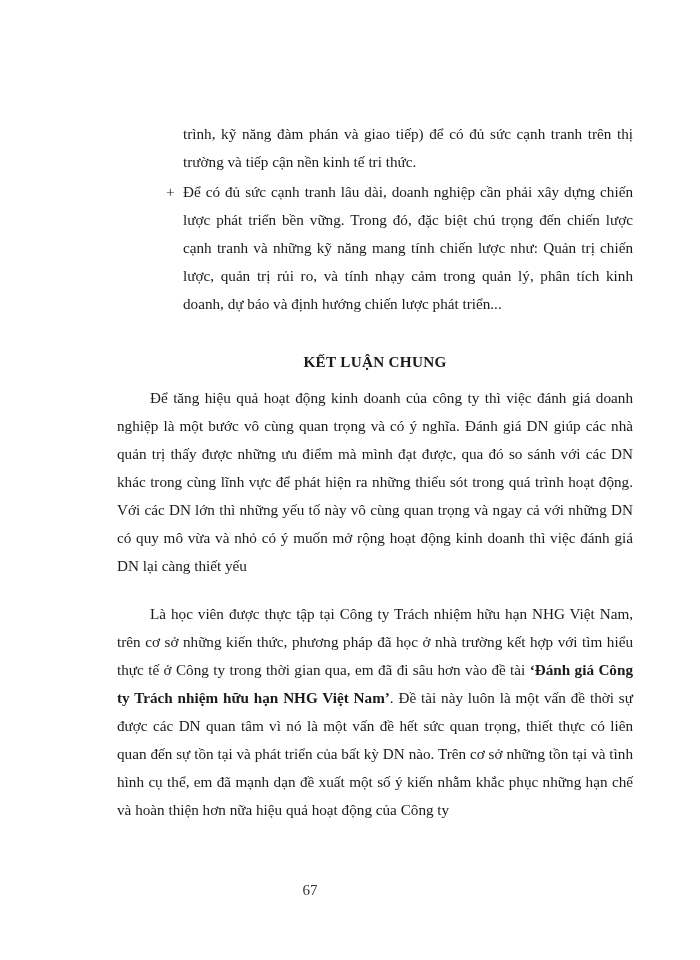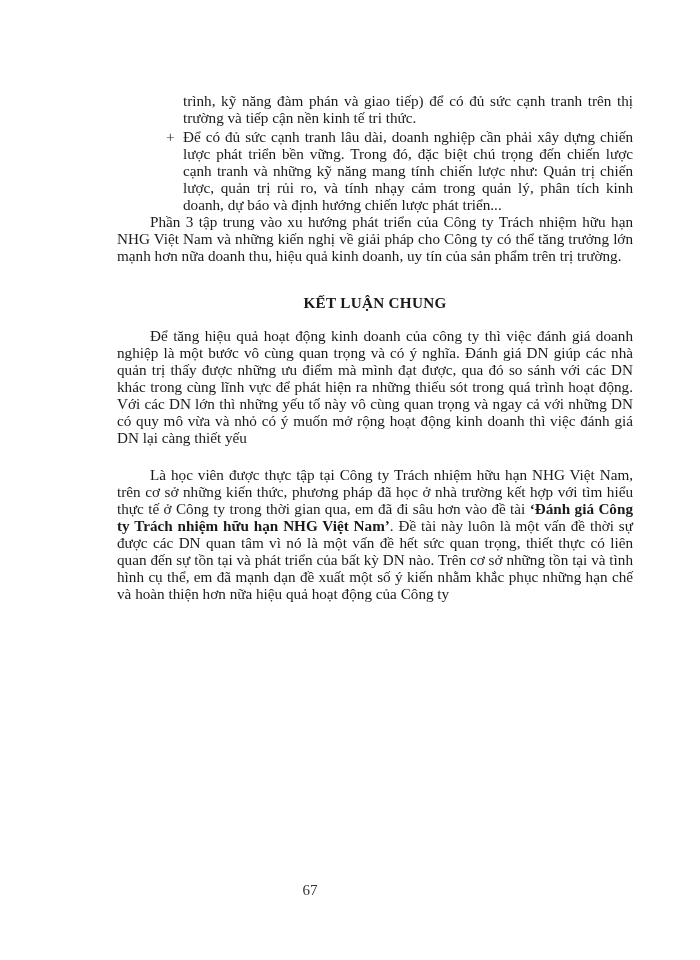--- a/index.html
+++ b/index.html
@@ -11,24 +11,24 @@
     width: 700px;
     height: 960px;
     position: relative;
     overflow: hidden;
     font-family: "Liberation Serif", "DejaVu Serif", serif;
     color: #1a1a1a;
   }
   .page {
     position: absolute;
     left: 117px;
-    top: 92px;
+    top: 120px;
     width: 516px;
     font-size: 15.2px;
-    line-height: 17px;
+    line-height: 28px;
   }
   .list-block {
     margin-left: 66px;
   }
   .cont-line {
     text-align: justify;
     text-align-last: left;
   }
   .list-item {
     position: relative;
@@ -47,21 +47,21 @@
     text-decoration: underline;
   }
   .para {
     text-indent: 33px;
     text-align: justify;
   }
   .heading {
     text-align: center;
     font-weight: bold;
     margin-top: 30px;
-    margin-bottom: 16px;
+    margin-bottom: 8px;
     letter-spacing: 0.3px;
   }
   .para + .para {
     margin-top: 20px;
   }
   .page-number {
     position: absolute;
     left: 0;
     width: 620px;
     top: 882px;
@@ -80,21 +80,20 @@
   <div class="list-block">
     <div class="cont-line">trình, kỹ năng đàm phán và giao tiếp) để có đủ sức cạnh tranh trên thị trường và tiếp cận nền kinh tế tri thức.</div>
 
     <div class="list-item">
       <span class="bullet">+</span>
       <span>Để có đủ sức cạnh tranh lâu dài, doanh nghiệp cần phải xây dựng chiến lược phát triển bền vững. Trong đó, đặc biệt chú trọng đến chiến lược cạnh tranh và những kỹ năng mang tính chiến lược như: Quản trị chiến lược, quản trị rủi ro, và tính nhạy cảm trong quản lý, phân tích kinh doanh, dự báo và định hướng chiến lược phát triển...</span>
     </div>
   </div>
 
 
-  <div class="para">Phần 3 tập trung vào xu hướng phát triển của Công ty Trách nhiệm hữu hạn NHG Việt Nam và những kiến nghị về giải pháp cho Công ty có thể tăng trưởng lớn mạnh hơn nữa doanh thu, hiệu quả kinh doanh, uy tín của sản phẩm trên trị trường.</div>
 
   <div class="heading">KẾT LUẬN CHUNG</div>
 
   <div class="para">Để tăng hiệu quả hoạt động kinh doanh của công ty thì việc đánh giá doanh nghiệp là một bước vô cùng quan trọng và có ý nghĩa. Đánh giá DN giúp các nhà quản trị thấy được những ưu điểm mà mình đạt được, qua đó so sánh với các DN khác trong cùng lĩnh vực để phát hiện ra những thiếu sót trong quá trình hoạt động. Với các DN lớn thì những yếu tố này vô cùng quan trọng và ngay cả với những DN có quy mô vừa và nhỏ có ý muốn mở rộng hoạt động kinh doanh thì việc đánh giá DN lại càng thiết yếu</div>
 
   <div class="para"><span>Là học viên được thực tập tại Công ty Trách nhiệm hữu hạn NHG Việt Nam, trên cơ sở những kiến thức, phương pháp đã học ở nhà trường kết hợp với tìm hiểu thực tế ở Công ty trong thời gian qua, em đã đi sâu hơn vào đề tài </span><b>‘Đánh giá Công ty Trách nhiệm hữu hạn NHG Việt Nam’</b><span>. Đề tài này luôn là một vấn đề thời sự được các DN quan tâm vì nó là một vấn đề hết sức quan trọng, thiết thực có liên quan đến sự tồn tại và phát triển của bất kỳ DN nào. Trên cơ sở những tồn tại và tình hình cụ thể, em đã mạnh dạn đề xuất một số ý kiến nhằm khắc phục những hạn chế và hoàn thiện hơn nữa hiệu quả hoạt động của Công ty</span></div>
 
 </div>
 
 <div class="page-number">67</div>

